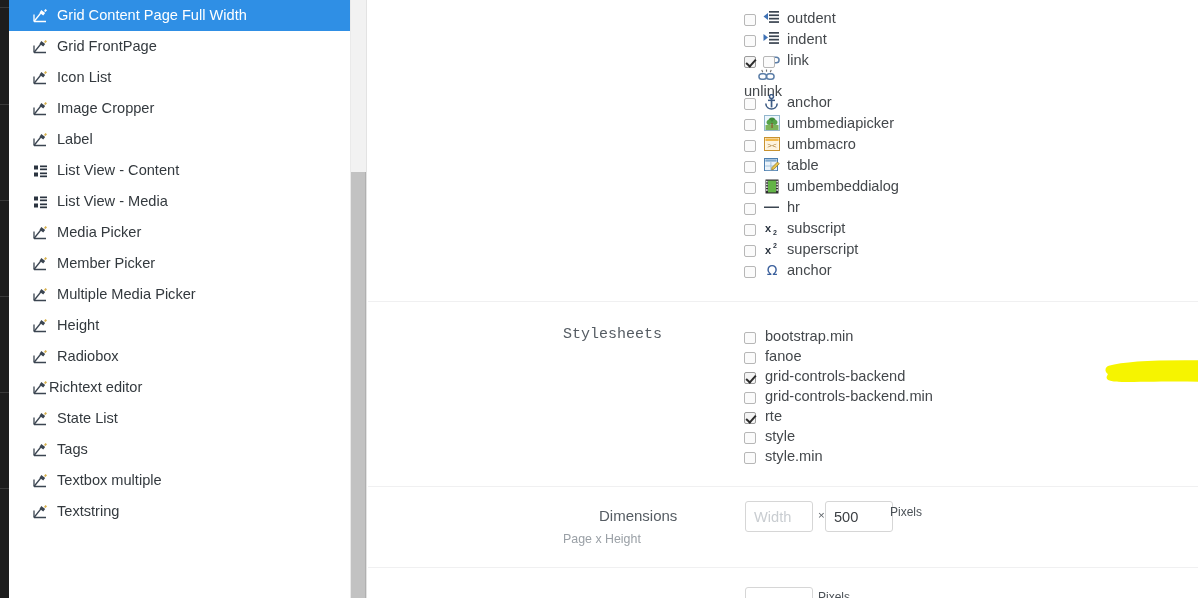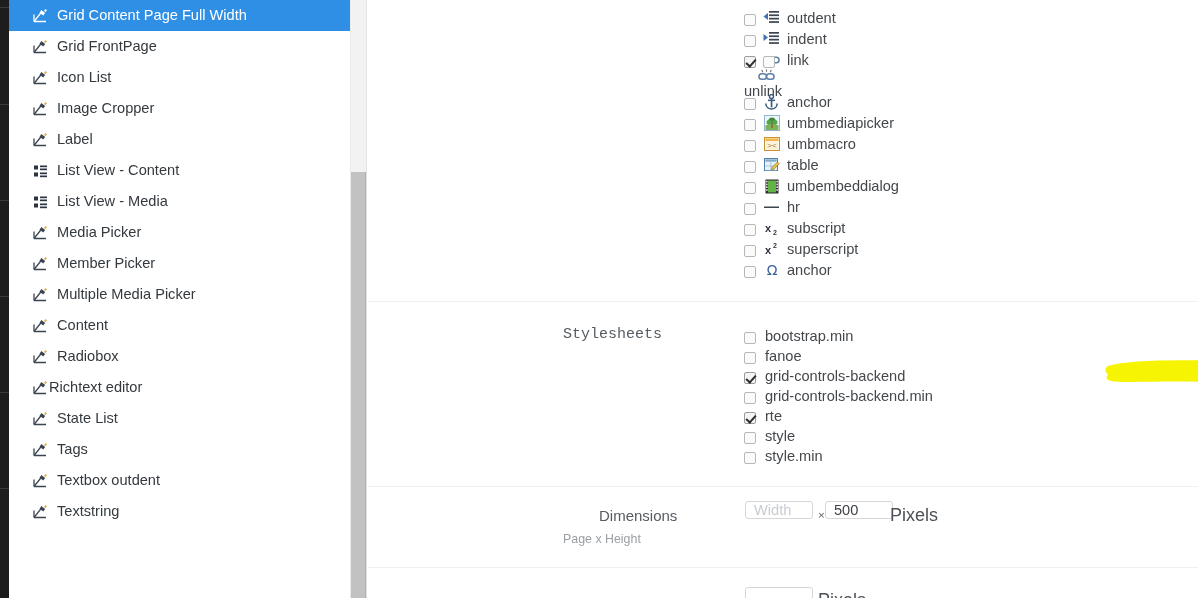--- a/index.html
+++ b/index.html
@@ -127,38 +127,38 @@
   
   .highlighter {
     position: absolute;
     left: 736px; top: 357px; width: 196px; height: 28px;
     pointer-events: none;
   }
 
   
   .txtinput {
     position: absolute;
-    height: 18px;
+    height: 31px;
     border: 1px solid #d6d6d6;
     border-radius: 3px;
     background: #ffffff;
     font-family: "Liberation Sans", sans-serif;
     font-size: 14.6px;
     color: #3b3f43;
     padding: 0 8px;
     outline: none;
   }
   .txtinput::placeholder { color: #c9cdd1; }
   .times {
     position: absolute;
     color: #5a6066; font-size: 11.5px;
   }
   .unit {
     position: absolute;
-    color: #4b5157; font-size: 18px;
+    color: #4b5157; font-size: 12px;
   }
 </style>
 </head>
 <body>
 
 <div id="app">
 
   <div class="rail" style="background: rgb(29, 29, 29);">
     <div class="rail-sep" style="top:7px"></div>
     <div class="rail-sep" style="top:104px"></div>
@@ -273,21 +273,21 @@
           <span class="tlabel">Multiple Media Picker</span>
         </div>
         <div class="tree-item" style="top: 0px;">
           <span class="ticon"><svg viewBox="0 0 17 17" width="17" height="17">
               <path d="M2 14 L10 4" stroke="#3b4551" stroke-width="1.3" fill="none"></path>
               <path d="M2 14 L14 14" stroke="#3b4551" stroke-width="1.3" fill="none"></path>
               <path d="M2 14 L2 7" stroke="#3b4551" stroke-width="1.3" fill="none"></path>
               <path d="M9.3 2.6 L13.2 5.4 L11.2 8 L7.6 5.2 Z" fill="#3b4551"></path>
               <path d="M13.4 1.6 L15 2.8 L13.6 4.6 L12 3.4 Z" fill="#d7b04a"></path>
             </svg></span>
-          <span class="tlabel">Content</span>
+          <span class="tlabel">Height</span>
         </div>
         <div class="tree-item" style="top: 0px;">
           <span class="ticon"><svg viewBox="0 0 17 17" width="17" height="17">
               <path d="M2 14 L10 4" stroke="#3b4551" stroke-width="1.3" fill="none"></path>
               <path d="M2 14 L14 14" stroke="#3b4551" stroke-width="1.3" fill="none"></path>
               <path d="M2 14 L2 7" stroke="#3b4551" stroke-width="1.3" fill="none"></path>
               <path d="M9.3 2.6 L13.2 5.4 L11.2 8 L7.6 5.2 Z" fill="#3b4551"></path>
               <path d="M13.4 1.6 L15 2.8 L13.6 4.6 L12 3.4 Z" fill="#d7b04a"></path>
             </svg></span>
           <span class="tlabel">Radiobox</span>
@@ -323,21 +323,21 @@
           <span class="tlabel">Tags</span>
         </div>
         <div class="tree-item" style="top: 0px;">
           <span class="ticon"><svg viewBox="0 0 17 17" width="17" height="17">
               <path d="M2 14 L10 4" stroke="#3b4551" stroke-width="1.3" fill="none"></path>
               <path d="M2 14 L14 14" stroke="#3b4551" stroke-width="1.3" fill="none"></path>
               <path d="M2 14 L2 7" stroke="#3b4551" stroke-width="1.3" fill="none"></path>
               <path d="M9.3 2.6 L13.2 5.4 L11.2 8 L7.6 5.2 Z" fill="#3b4551"></path>
               <path d="M13.4 1.6 L15 2.8 L13.6 4.6 L12 3.4 Z" fill="#d7b04a"></path>
             </svg></span>
-          <span class="tlabel">Textbox outdent</span>
+          <span class="tlabel">Textbox multiple</span>
         </div>
         <div class="tree-item" style="top: 0px;">
           <span class="ticon"><svg viewBox="0 0 17 17" width="17" height="17">
               <path d="M2 14 L10 4" stroke="#3b4551" stroke-width="1.3" fill="none"></path>
               <path d="M2 14 L14 14" stroke="#3b4551" stroke-width="1.3" fill="none"></path>
               <path d="M2 14 L2 7" stroke="#3b4551" stroke-width="1.3" fill="none"></path>
               <path d="M9.3 2.6 L13.2 5.4 L11.2 8 L7.6 5.2 Z" fill="#3b4551"></path>
               <path d="M13.4 1.6 L15 2.8 L13.6 4.6 L12 3.4 Z" fill="#d7b04a"></path>
             </svg></span>
           <span class="tlabel">Textstring</span>

